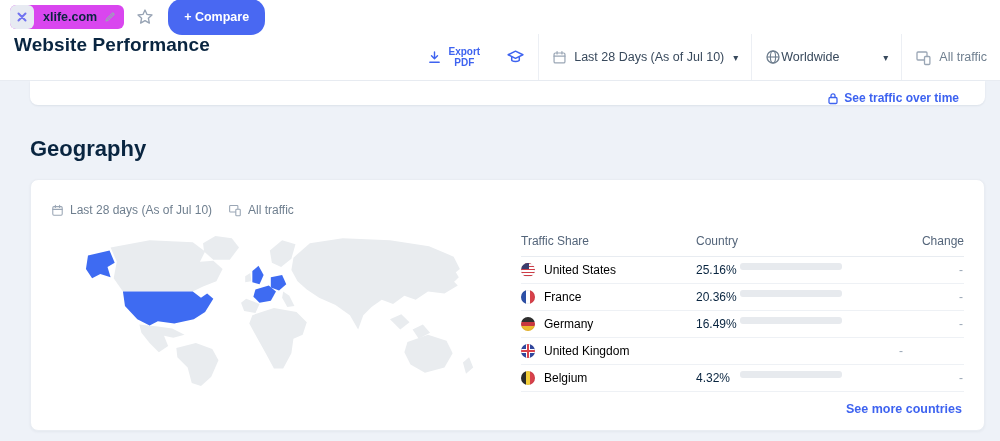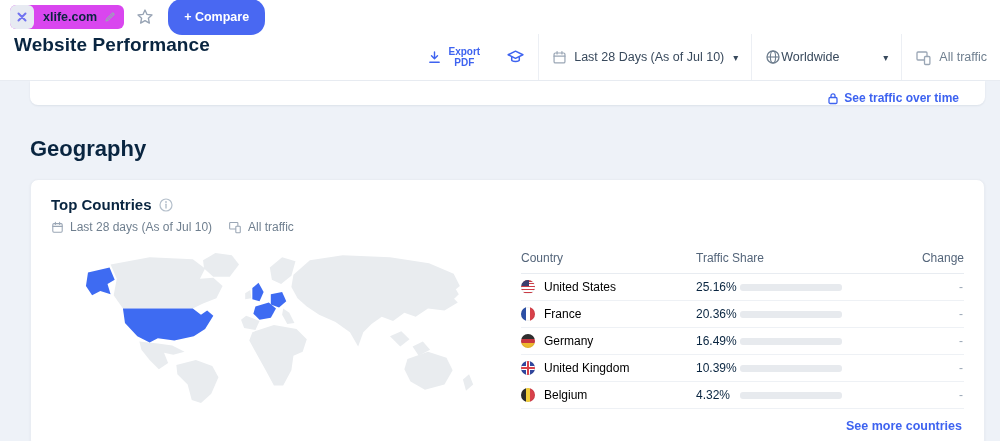--- a/index.html
+++ b/index.html
@@ -43,21 +43,21 @@
   .card-body { display:flex; gap:18px; margin-top:12px; }
   .map-wrap { width:452px; flex:none; display:flex; align-items:center; }
   .map-wrap svg { width:100%; height:auto; }
 
   .geo-table { flex:1; min-width:0; }
   .t-row { display:grid; grid-template-columns:175px 1fr 60px; align-items:center; }
   .t-head { font-size:12px; color:#54657a; padding:5px 0 8px; border-bottom:1px solid #e8ecf1; }
   .t-head .col-change { text-align:right; }
   .t-body-row { padding:6px 0; border-bottom:1px solid #eef1f5; font-size:12px; }
   .country-cell { display:flex; align-items:center; gap:9px; color:#000000; }
-  .share-cell { display:flex; align-items:center; }
+  .share-cell { display:flex; align-items:flex-start; }
   .share-val { width:44px; color:#092540; flex:none; }
   .bar-track { width:102px; height:7px; background:#e7eaee; border-radius:3px; overflow:hidden; }
   .bar-fill { height:100%; background:#3e63f0; border-radius:3px; }
   .change-cell { text-align:right; color:#9aa7b6; padding-right:1px; }
   .card-footer { display:flex; justify-content:flex-end; padding:10px 2px 2px; }
   .card-footer .link { font-size:12.5px; }
 
   
   .flag { width:14px; height:14px; border-radius:50%; position:relative; overflow:hidden; flex:none; box-shadow:inset 0 0 0 1px rgba(0,0,0,.06); }
   .flag[data-flag="us"] { background:repeating-linear-gradient(180deg,#cf3d47 0 1.5px,#fff 1.5px 3px); }
@@ -159,28 +159,20 @@
           <path d="M4 5.5 V3.8 A2 2 0 0 1 8 3.8 V5.5" fill="none" stroke="#3e63f0" stroke-width="1.3"></path>
         </svg>
       <span>See traffic over time</span>
     </a>
   </div>
 
   <h2 class="section-title">Geography</h2>
 
   <div class="geo-card">
 
-    <div class="card-title-row">
-      <span class="card-title">Top Countries</span>
-      <svg width="14" height="14" viewBox="0 0 14 14">
-          <circle cx="7" cy="7" r="6" fill="none" stroke="#b4bfcb" stroke-width="1.2"></circle>
-          <path d="M7 6.2 V10" stroke="#b4bfcb" stroke-width="1.4" stroke-linecap="round"></path>
-          <circle cx="7" cy="4" r=".9" fill="#b4bfcb"></circle>
-        </svg>
-    </div>
 
     <div class="card-filters">
       <svg class="icon" width="13" height="13" viewBox="0 0 16 16">
           <rect x="2.2" y="3.2" width="11.6" height="10.6" rx="1.4" fill="none" stroke="#9aa6b5" stroke-width="1.3"></rect>
           <path d="M2.2 6.6 H13.8 M5.4 1.6 V4.2 M10.6 1.6 V4.2" stroke="#9aa6b5" stroke-width="1.3" stroke-linecap="round"></path>
         </svg>
       <span>Last 28 days (As of Jul 10)</span>
       <span class="gap"></span>
       <svg class="icon" width="14" height="14" viewBox="0 0 17 17">
           <rect x="2" y="3" width="10" height="8" rx="1" fill="none" stroke="#9aa6b5" stroke-width="1.3"></rect>
@@ -214,22 +206,22 @@
             <path d="M70,57 L138,57 L146,63 L152,59 L158,64 L150,77 L139,84 L120,88 L104,86 L96,90 L84,84 L72,71 Z"></path>
             <path d="M196,37 L202,32 L207,41 L203,50 L196,48 Z"></path>
             <path d="M199,55 L212,51 L219,57 L214,66 L203,68 L197,62 Z"></path>
             <path d="M214,43 L225,41 L229,50 L222,56 L214,53 Z"></path>
           </g>
         </svg>
       </div>
 
       <div class="geo-table">
         <div class="t-row t-head">
+          <span>Traffic Share</span>
           <span>Country</span>
-          <span>Traffic Share</span>
           <span class="col-change">Change</span>
         </div>
 
         <div class="t-row t-body-row">
           <span class="country-cell">
               <span class="flag" data-flag="us"></span>
               <span>United States</span>
             </span>
           <span class="share-cell">
               <span class="share-val">25.16%</span>
@@ -260,24 +252,20 @@
               <span class="bar-track"><span class="bar-fill" style="width: 16.49%;"></span></span>
             </span>
           <span class="change-cell">-</span>
         </div>
 
         <div class="t-row t-body-row">
           <span class="country-cell">
               <span class="flag" data-flag="gb"></span>
               <span>United Kingdom</span>
             </span>
-          <span class="share-cell">
-              <span class="share-val">10.39%</span>
-              <span class="bar-track"><span class="bar-fill" style="width: 10.39%;"></span></span>
-            </span>
           <span class="change-cell">-</span>
         </div>
 
         <div class="t-row t-body-row">
           <span class="country-cell">
               <span class="flag" data-flag="be"></span>
               <span>Belgium</span>
             </span>
           <span class="share-cell">
               <span class="share-val">4.32%</span>

